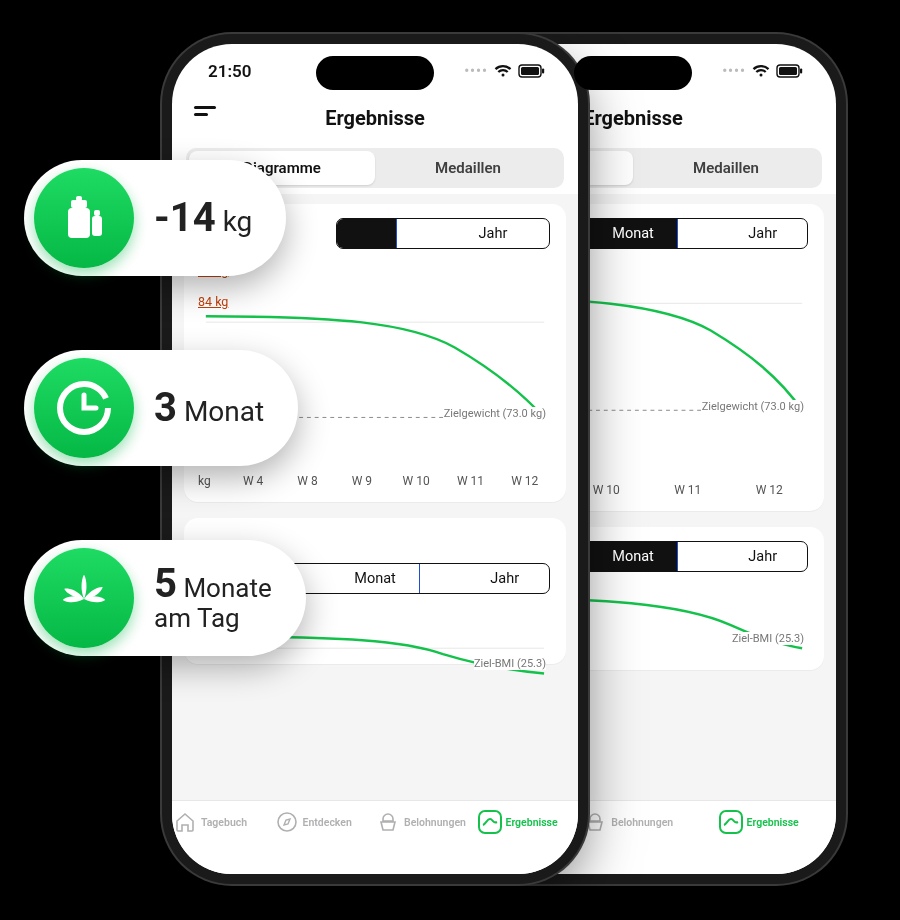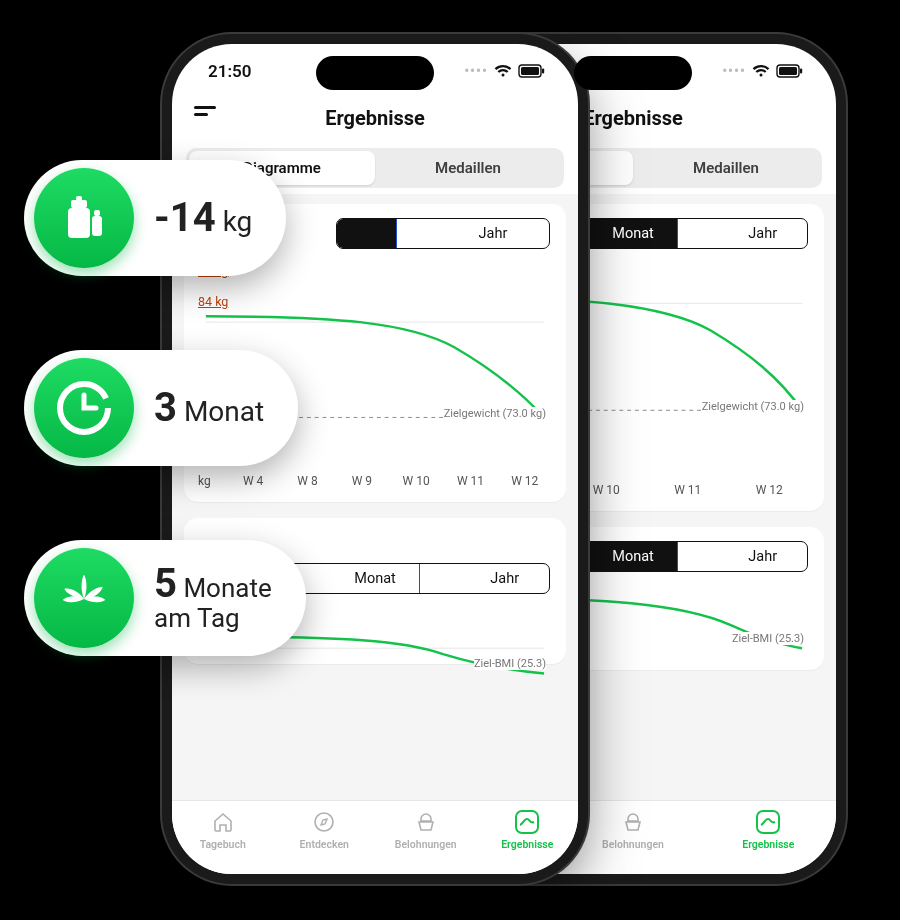--- a/index.html
+++ b/index.html
@@ -89,21 +89,21 @@
   .xrow span:not(:first-child){ flex:1; text-align:center; }
 
   .card .title2 { font-size:18px; font-weight:600; color:#333; margin:0 4px 10px; }
 
   
   .tabbar {
     position:absolute; left:0; right:0; bottom:0; height:74px;
     background:#fff; border-top:1px solid #e7e7e9;
     display:flex; justify-content:space-around; align-items:flex-start; padding-top:8px;
   }
-  .tabbar .tab { width:25%; display:flex; flex-direction:column; align-items:center; gap:3px; color:#b0b0b2; cursor:pointer; }
+  .tabbar .tab { width:25%; display:flex; flex-direction:row; align-items:center; gap:3px; color:#b0b0b2; cursor:pointer; }
   .tabbar .tab.active { color:#14c24b; }
   .tabbar .tab .lab { font-size:10.5px; font-weight:600; }
   .tabbar .tab .icn { width:26px; height:26px; display:flex; align-items:center; justify-content:center; }
   .tabbar svg { display:block; }
 
   
   .pill {
     position:absolute; z-index:10; display:flex; align-items:center; gap:20px;
     background:#fff; border-radius:60px; padding:8px 34px 8px 10px;
     box-shadow: 0 12px 32px rgba(0,0,0,.30);

